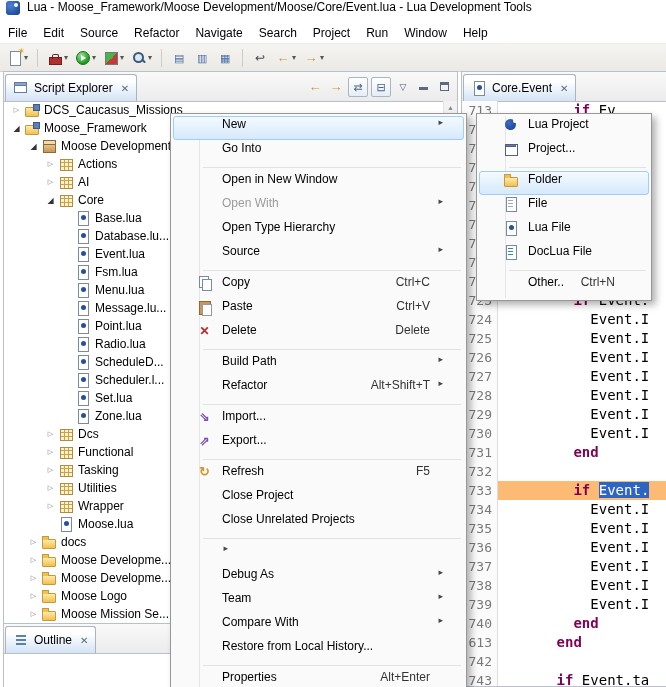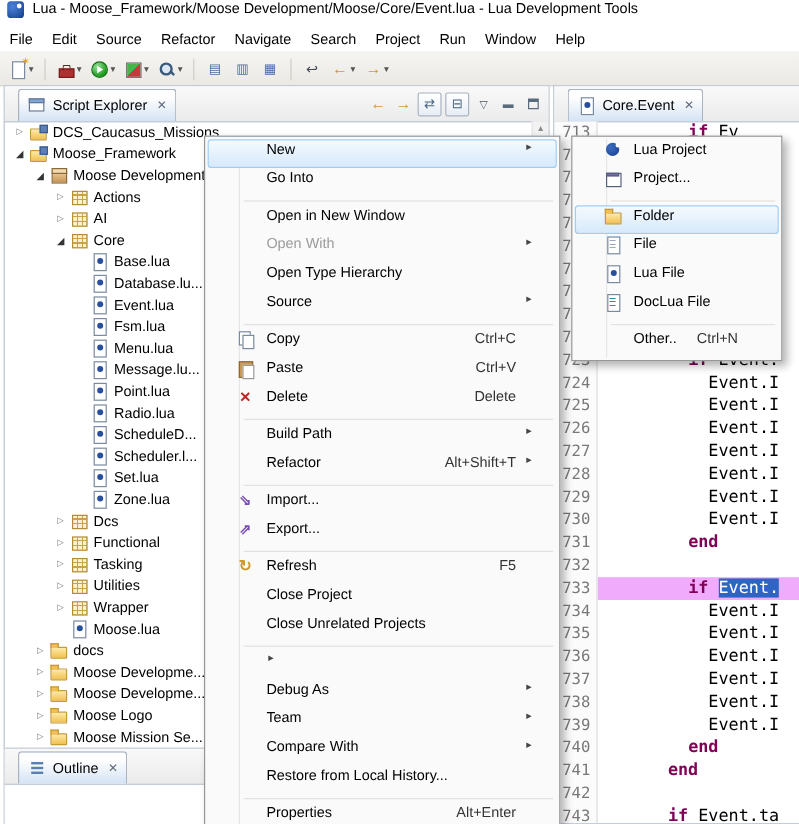--- a/index.html
+++ b/index.html
@@ -12,21 +12,21 @@
   .toolbar{height:27px;background:linear-gradient(#f6f4f1,#ebe9e4);border-bottom:1px solid #d2cfc8;display:flex;align-items:center;padding:0 4px;gap:1px}
   .tbtn{height:22px;display:flex;align-items:center;padding:0 3px;border-radius:3px}
   .tsep{width:1px;height:18px;background:#cfccc5;margin:0 5px}
   .caret{font-size:8px;color:#555;margin-left:1px}
 
   
   .panel{position:absolute;top:71px;bottom:0;background:#fff;border:1px solid #b9c0cc;box-sizing:border-box}
   .panel.left{left:3px;width:455px}
   .panel.right{left:461px;right:0;border-right:none}
   .view-tabs{position:relative;height:29px;background:linear-gradient(#f9f9f9,#ebebeb);border-bottom:1px solid #b9c0cc;display:flex;align-items:flex-end}
-  .vtab{display:flex;align-items:center;gap:5px;height:27px;box-sizing:border-box;margin-left:11px;padding:0 7px;border:1px solid #a9b3c2;border-bottom:none;border-radius:3px 3px 0 0;background:linear-gradient(#fefefe 25%,#d3e3f5);white-space:nowrap}
+  .vtab{display:flex;align-items:center;gap:5px;height:27px;box-sizing:border-box;margin-left:1px;padding:0 7px;border:1px solid #a9b3c2;border-bottom:none;border-radius:3px 3px 0 0;background:linear-gradient(#fefefe 25%,#d3e3f5);white-space:nowrap}
   .tclose{color:#5f6b7a;font-size:10px;margin-left:3px}
   .vtools{position:absolute;right:3px;top:5px;display:flex;align-items:center;gap:3px}
   .vbtn{width:18px;height:18px;display:flex;align-items:center;justify-content:center}
   .vbtn.boxed{border:1px solid #aab4c2;border-radius:2px;background:linear-gradient(#fff,#e7edf5)}
 
   
   .tree{position:absolute;top:29px;left:1px;right:14px;height:525px;overflow:hidden}
   .trow{height:18px;display:flex;align-items:center;white-space:nowrap;overflow:hidden}
   .tarrow{width:15px;flex:none;text-align:center;font-size:7px;color:#777}
   .tarrow.exp{font-size:8px;color:#333}
@@ -38,21 +38,21 @@
   
   .outline{position:absolute;left:0;right:0;bottom:0;height:62px;background:#fff;border-top:1px solid #b9c0cc}
   .outline-body{height:33px;background:#fff}
 
   
   .editor-body{position:absolute;top:29px;left:0;right:0;bottom:0;display:flex;font-family:"DejaVu Sans Mono",monospace;overflow:hidden}
   .gutter{width:36px;flex:none;background:#fbfbfb;border-right:1px solid #dcdcdc;color:#787878;text-align:right;padding-right:5px;box-sizing:border-box;font-size:13px;line-height:19px}
   .gl{height:19px}
   .codecol{flex:1;font-size:14px;line-height:19px;overflow:hidden}
   .cl{height:19px;white-space:pre;padding-left:8px}
-  .cl.cur{background:#f0abfc}
+  .cl.cur{background:#fdba74}
   .k{color:#7f0055;font-weight:bold}
   .s{background:#2f65c2;color:#fff}
 
   
   .menu{position:absolute;background:#fafafa;border:1px solid #979797;box-shadow:4px 4px 7px rgba(0,0,0,.30);padding:2px;z-index:20}
   .menu::before{content:"";position:absolute;left:28px;top:2px;bottom:2px;width:1px;background:#e6e6e6}
   .menu.ctx{left:170px;top:113px;width:291px}
   .menu.sub{left:476px;top:113px;width:170px}
   .mrow{position:relative;height:22px;display:flex;align-items:flex-start;padding:0 20px;border:1px solid transparent;border-radius:3px}
   .mrow.hl{background:linear-gradient(#f4faff,#d6e9fb);border-color:#9ecef5}
@@ -415,21 +415,21 @@
           <div class="gl">731</div>
           <div class="gl">732</div>
           <div class="gl">733</div>
           <div class="gl">734</div>
           <div class="gl">735</div>
           <div class="gl">736</div>
           <div class="gl">737</div>
           <div class="gl">738</div>
           <div class="gl">739</div>
           <div class="gl">740</div>
-          <div class="gl">741</div>
+          <div class="gl">613</div>
           <div class="gl">742</div>
           <div class="gl">743</div>
         </div>
       <div class="codecol" id="code">
           <div class="cl"><span>        </span><span class="k">if</span><span> Ev</span></div>
           <div class="cl"><span>          Eve</span></div>
           <div class="cl"><span>        </span><span class="k">end</span></div>
           <div class="cl"></div>
           <div class="cl"><span>          Event.I</span></div>
           <div class="cl"><span>          Event.I</span></div>

